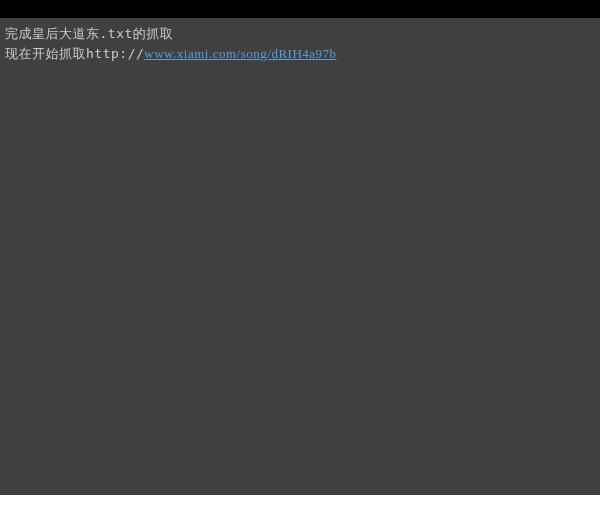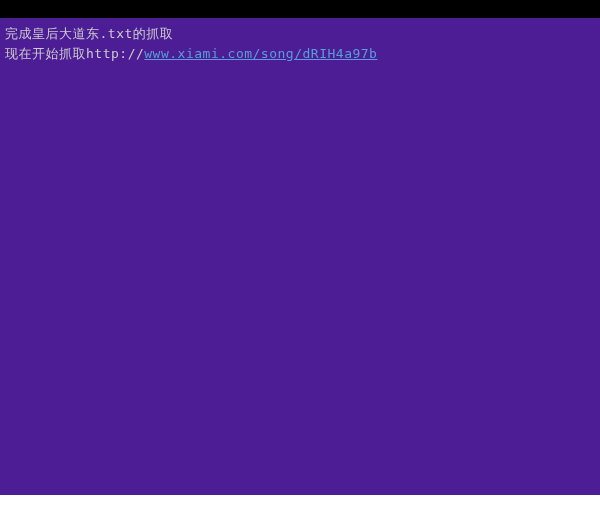--- a/index.html
+++ b/index.html
@@ -13,33 +13,34 @@
       background: #ffffff;
       font-family: "SimSun", "宋体", monospace;
       font-size: 13px;
       overflow: hidden;
     }
     .terminal-header {
       height: 18px;
       background: #000000;
     }
     .terminal-body {
-      background: #4c1d95;
+      background: #404040;
       height: 477px;
       padding: 6px 5px;
       color: #cccccc;
       line-height: 1.5;
     }
     .terminal-line {
       white-space: nowrap;
       letter-spacing: 0.5px;
     }
     .link {
       color: #5b9dd9;
       text-decoration: underline;
+      font-family: Liberation Serif, serif;
     }
     .terminal-footer {
       height: 18px;
       background: #ffffff;
     }
   </style>
 </head>
 <body>
 
 <div class="terminal-header"></div>

